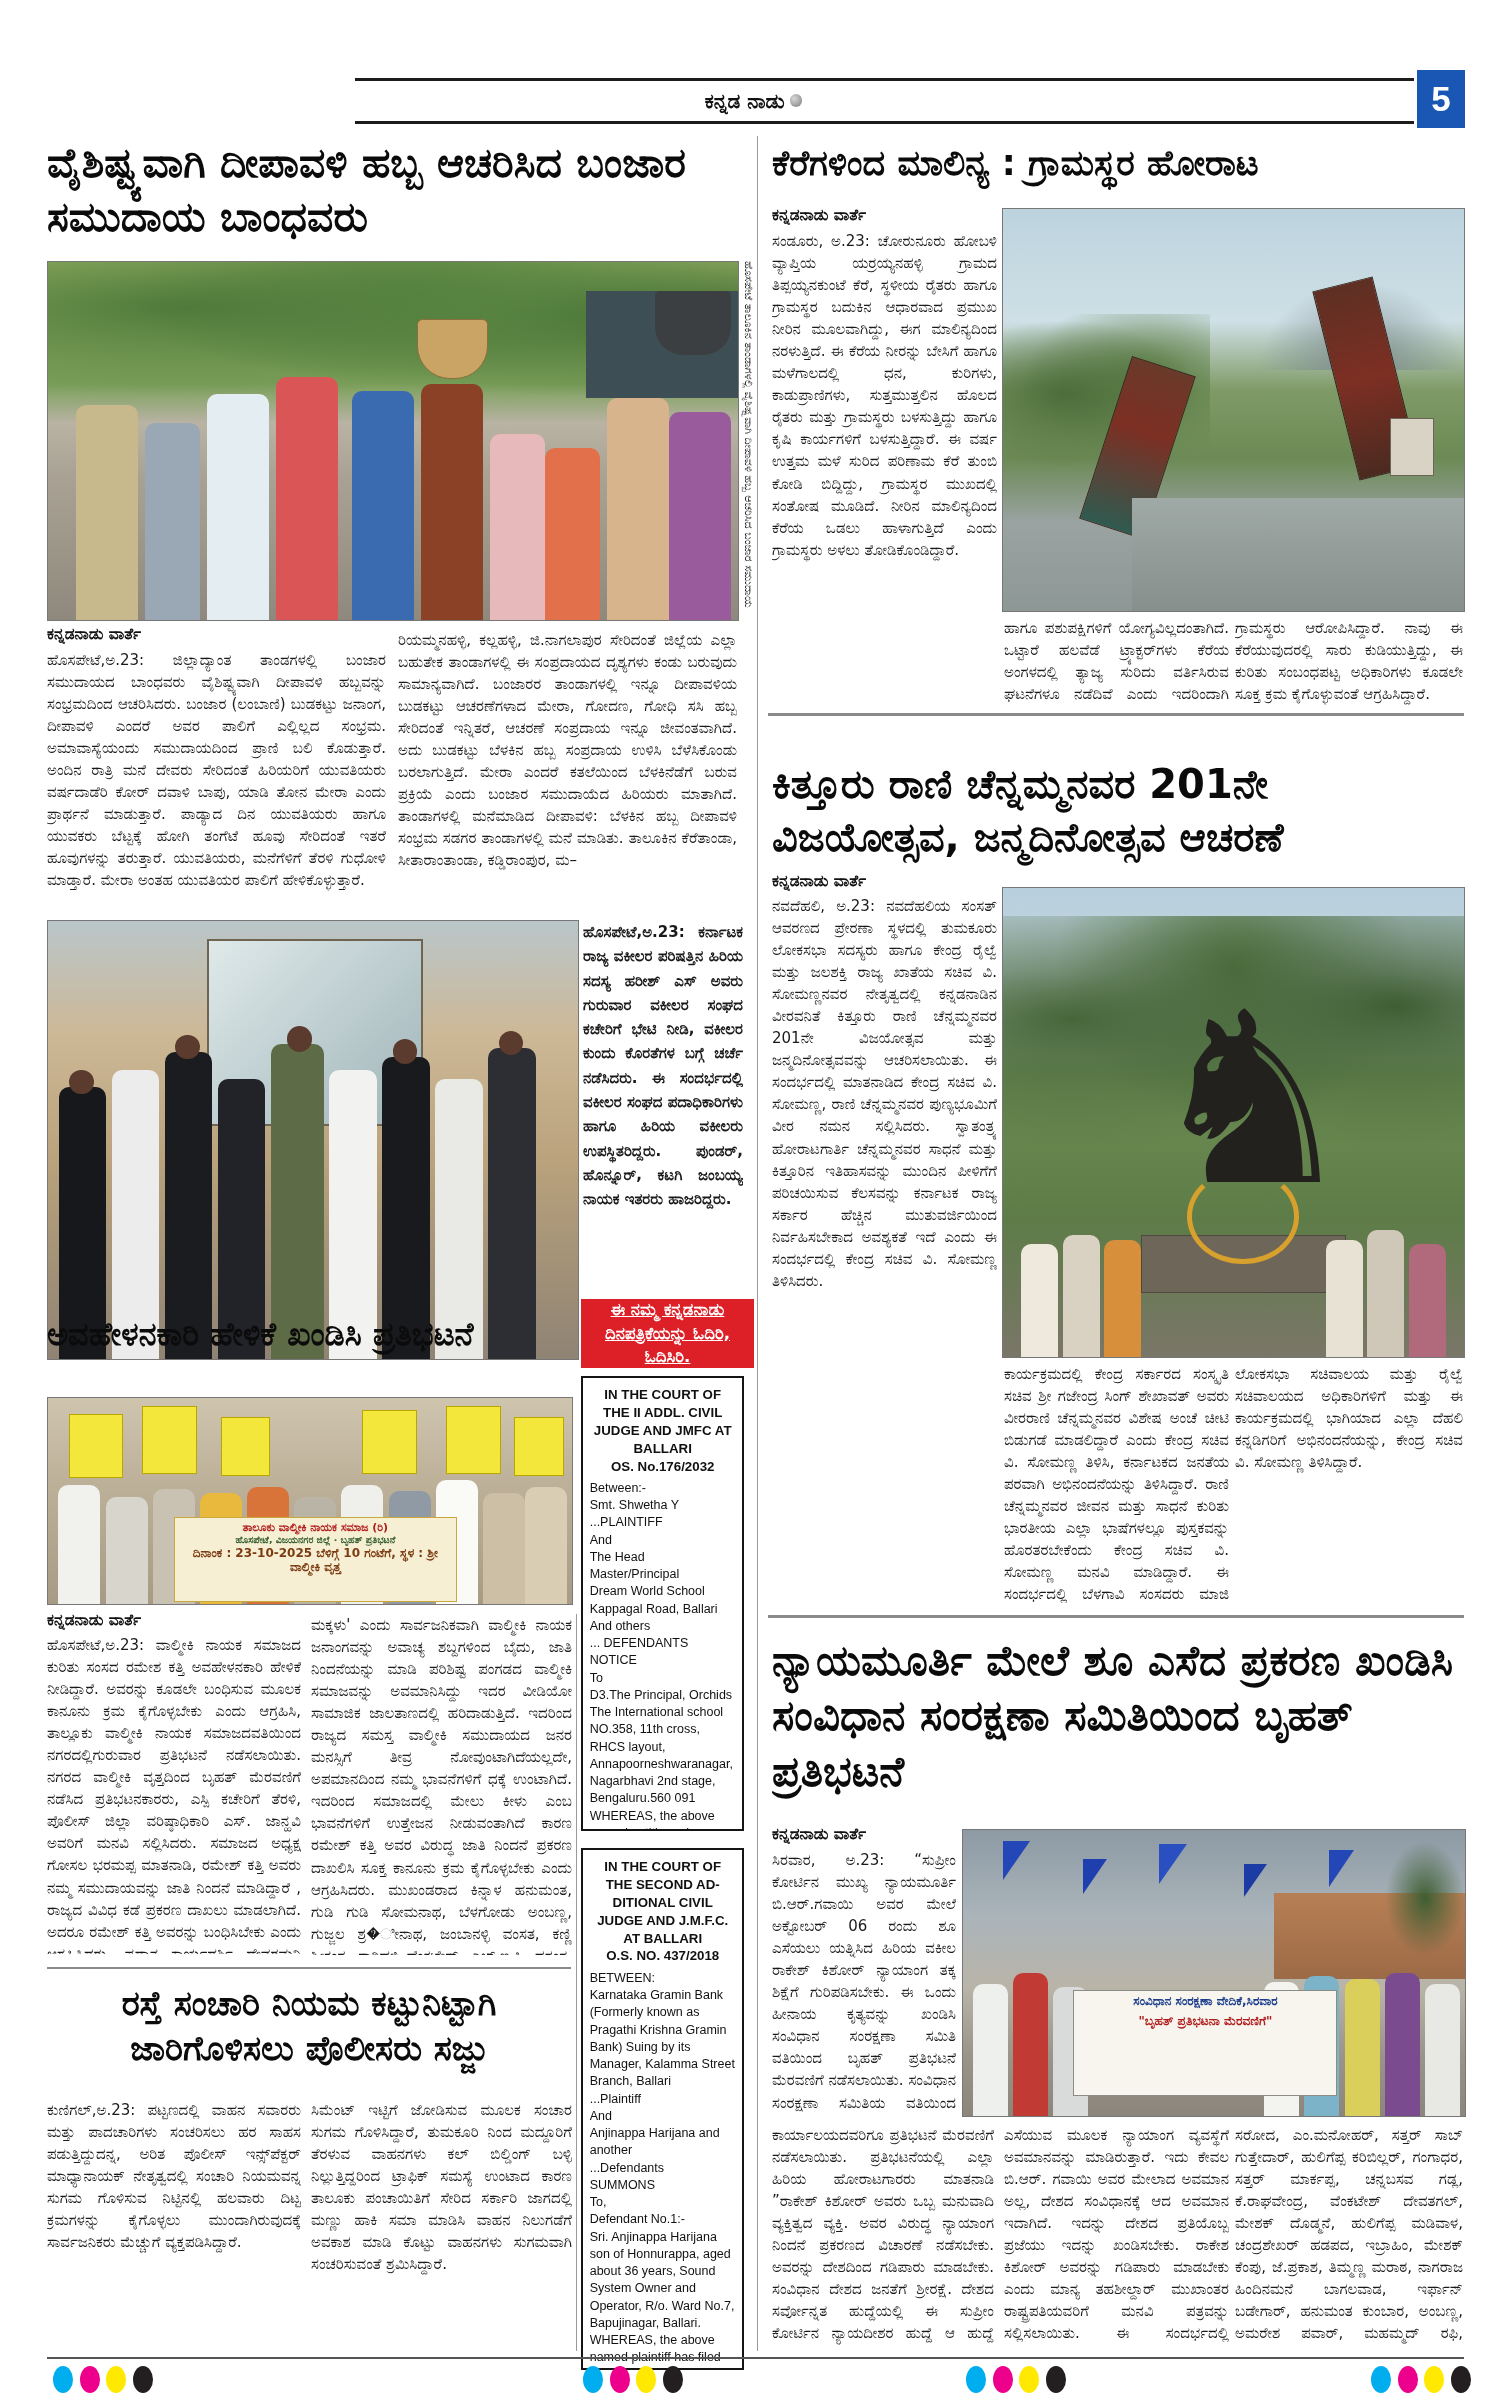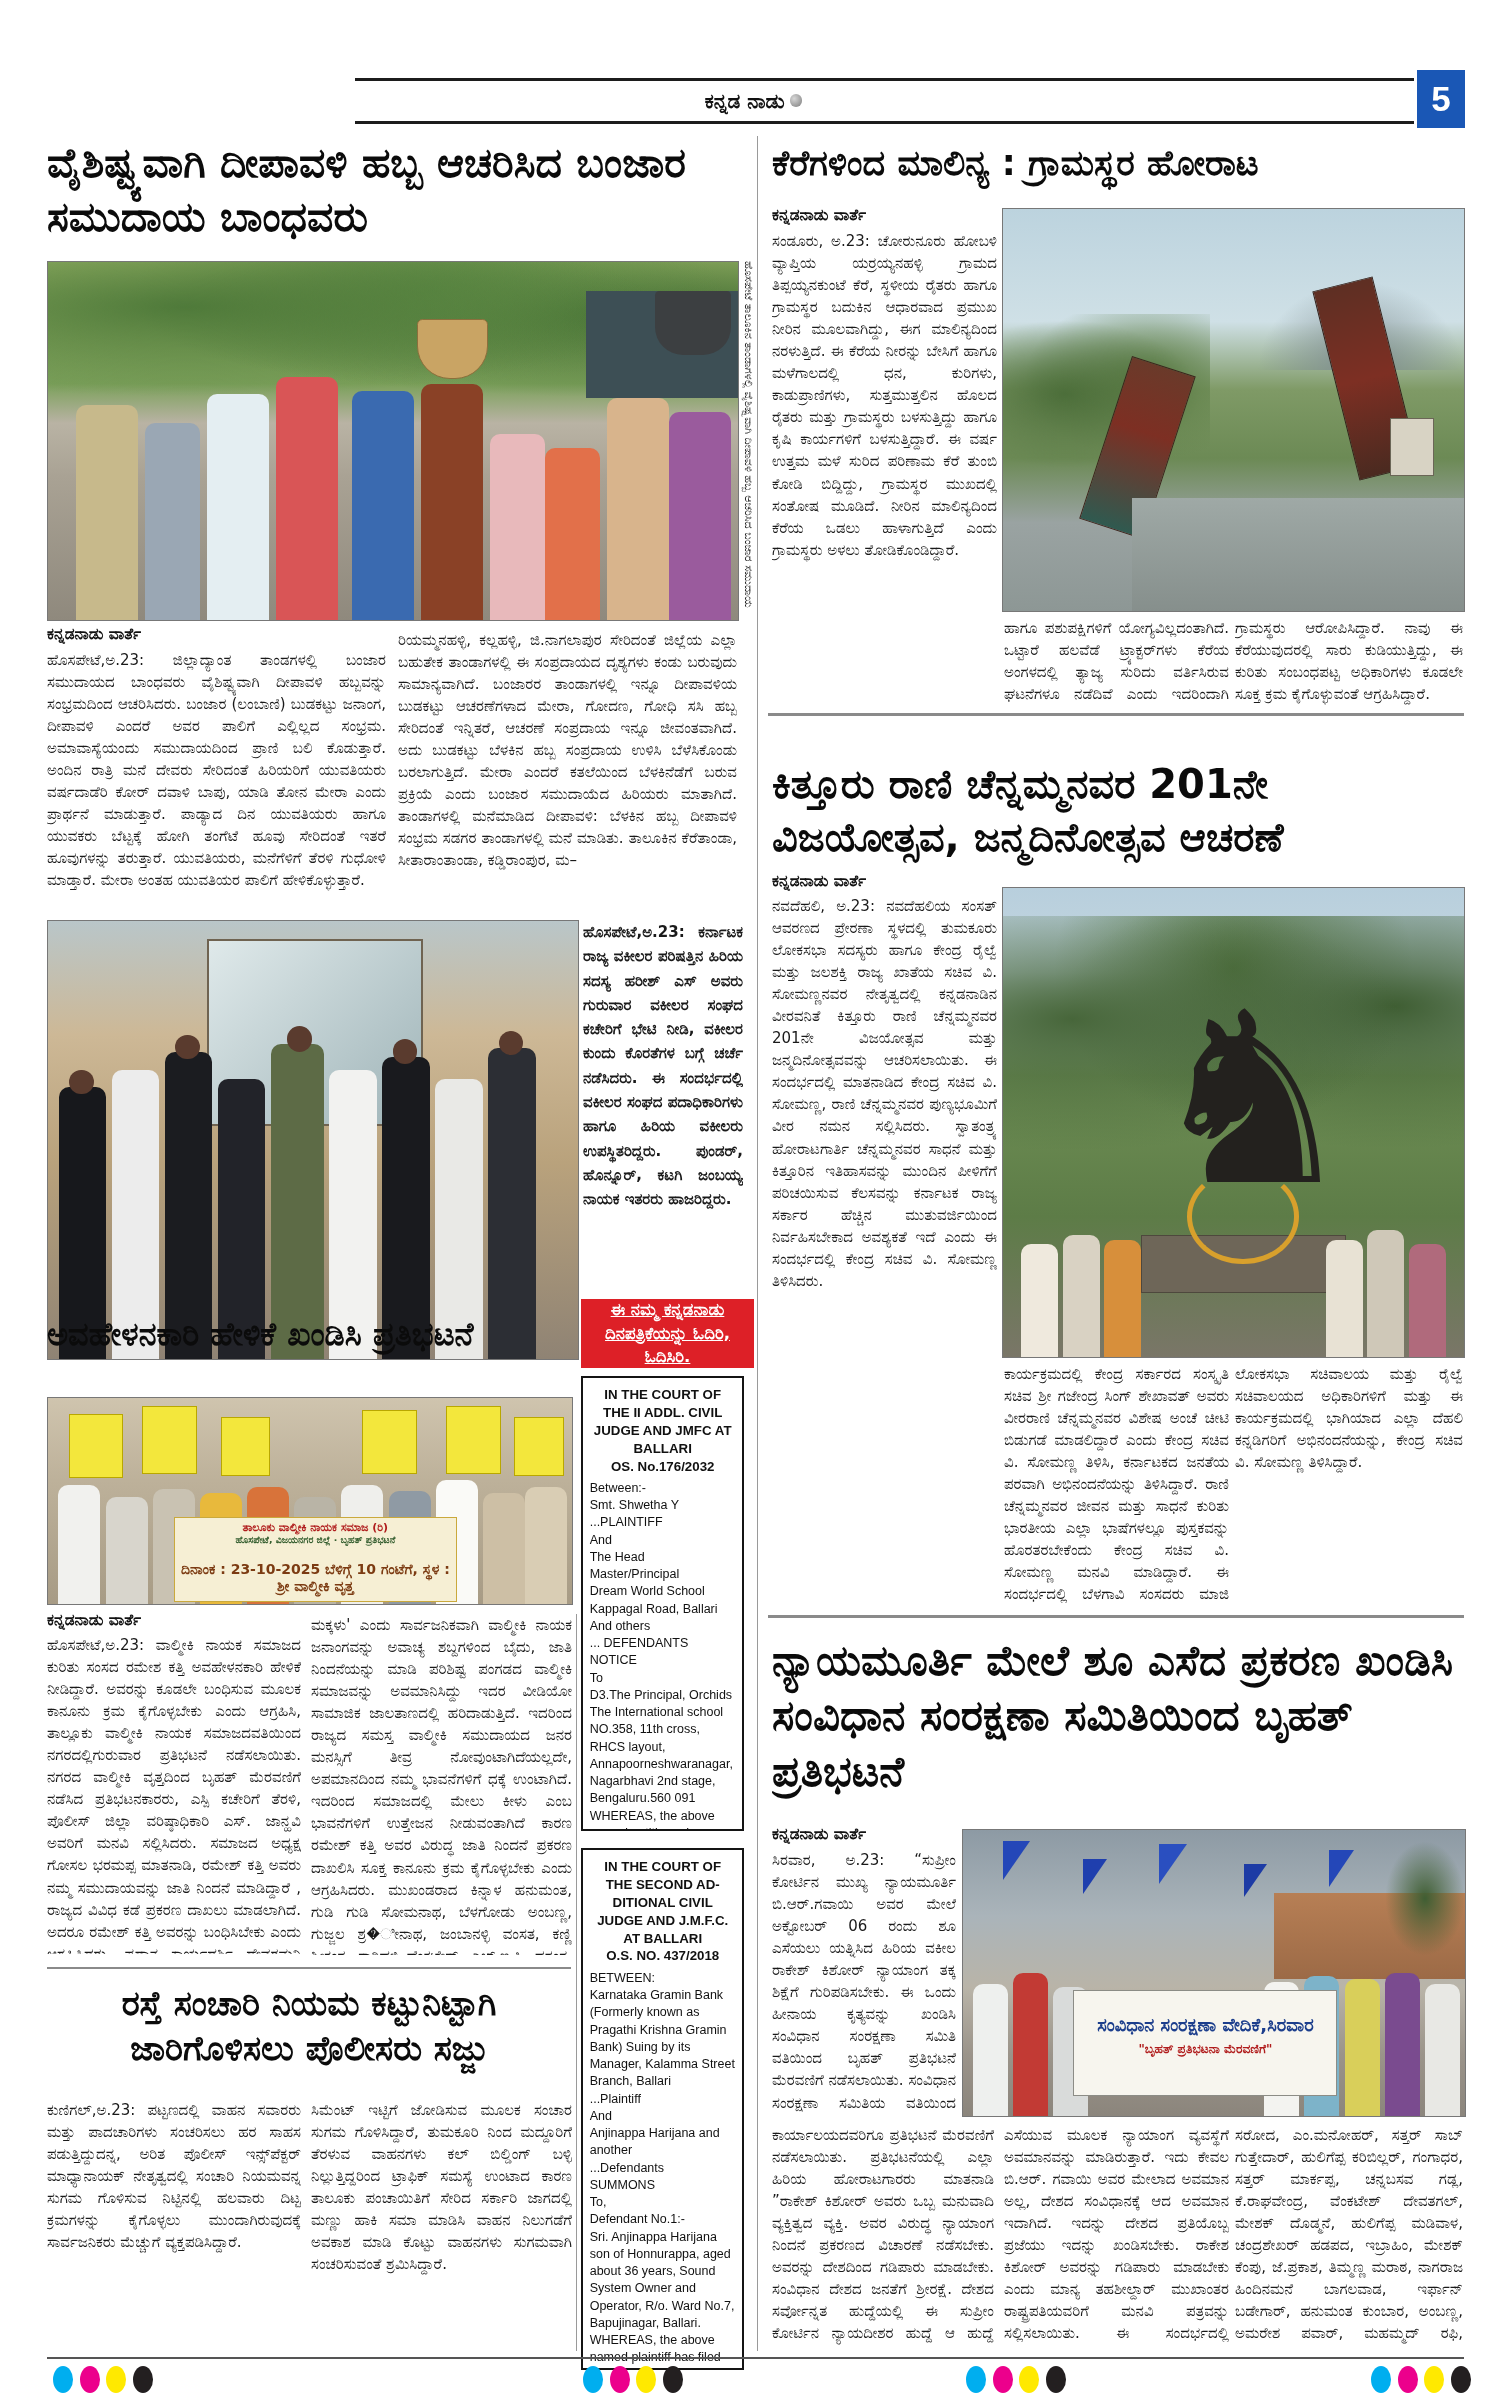--- a/index.html
+++ b/index.html
@@ -106,21 +106,21 @@
   <div class="person" style="left:38%;width:8%;height:57%;background:#d8733a;"></div>
   <div class="person" style="left:47%;width:8%;height:52%;background:#b9b4a6;"></div>
   <div class="person" style="left:56%;width:8%;height:58%;background:#efefec;"></div>
   <div class="person" style="left:65%;width:8%;height:55%;background:#8f9aa4;"></div>
   <div class="person" style="left:74%;width:8%;height:60%;background:#fafaf7;"></div>
   <div class="person" style="left:83%;width:8%;height:54%;background:#cdbfa5;"></div>
   <div class="person" style="left:91%;width:8%;height:57%;background:#d9cdb4;"></div>
   <div class="abs" style="left:24%;top:58%;width:52%;height:38%;background:#f6efd4;border:1.7px solid #caa93c;padding:2.2px 4.4px;overflow:hidden;">
     <div class="banner-line kn" style="font-size:11px;">ತಾಲೂಕು ವಾಲ್ಮೀಕಿ ನಾಯಕ ಸಮಾಜ (ರಿ)</div>
     <div class="banner-line kn" style="font-size:9.4px;color:#355e2f;">ಹೊಸಪೇಟೆ, ವಿಜಯನಗರ ಜಿಲ್ಲೆ · ಬೃಹತ್ ಪ್ರತಿಭಟನೆ</div>
-    <div class="banner-line kn" style="font-size:14px;color:#7c3b12;margin-top:15px;">ದಿನಾಂಕ : 23-10-2025 ಬೆಳಿಗ್ಗೆ 10 ಗಂಟೆಗೆ, ಸ್ಥಳ : ಶ್ರೀ ವಾಲ್ಮೀಕಿ ವೃತ್ತ</div>
+    <div class="banner-line kn" style="font-size:12px;color:#7c3b12;">ದಿನಾಂಕ : 23-10-2025 ಬೆಳಿಗ್ಗೆ 10 ಗಂಟೆಗೆ, ಸ್ಥಳ : ಶ್ರೀ ವಾಲ್ಮೀಕಿ ವೃತ್ತ</div>
   </div>
 </div>
 
 <div class="abs" style="left:47px;top:1611px;width:255px;height:21px;">
   <span class="byline kn">ಕನ್ನಡನಾಡು ವಾರ್ತೆ</span>
 </div>
 <div class="abs col kn" style="left:47px;top:1634px;width:254px;height:320px;">ಹೊಸಪೇಟೆ,ಅ.23: ವಾಲ್ಮೀಕಿ ನಾಯಕ ಸಮಾಜದ ಕುರಿತು ಸಂಸದ ರಮೇಶ ಕತ್ತಿ ಅವಹೇಳನಕಾರಿ ಹೇಳಿಕೆ ನೀಡಿದ್ದಾರೆ. ಅವರನ್ನು ಕೂಡಲೇ ಬಂಧಿಸುವ ಮೂಲಕ ಕಾನೂನು ಕ್ರಮ ಕೈಗೊಳ್ಳಬೇಕು ಎಂದು ಆಗ್ರಹಿಸಿ, ತಾಲ್ಲೂಕು ವಾಲ್ಮೀಕಿ ನಾಯಕ ಸಮಾಜದವತಿಯಿಂದ ನಗರದಲ್ಲಿಗುರುವಾರ ಪ್ರತಿಭಟನೆ ನಡೆಸಲಾಯಿತು. ನಗರದ ವಾಲ್ಮೀಕಿ ವೃತ್ತದಿಂದ ಬೃಹತ್ ಮೆರವಣಿಗೆ ನಡೆಸಿದ ಪ್ರತಿಭಟನಕಾರರು, ಎಸ್ಪಿ ಕಚೇರಿಗೆ ತೆರಳಿ, ಪೊಲೀಸ್ ಜಿಲ್ಲಾ ವರಿಷ್ಠಾಧಿಕಾರಿ ಎಸ್. ಜಾನ್ಹವಿ ಅವರಿಗೆ ಮನವಿ ಸಲ್ಲಿಸಿದರು. ಸಮಾಜದ ಅಧ್ಯಕ್ಷ ಗೋಸಲ ಭರಮಪ್ಪ ಮಾತನಾಡಿ, ರಮೇಶ್ ಕತ್ತಿ ಅವರು ನಮ್ಮ ಸಮುದಾಯವನ್ನು ಜಾತಿ ನಿಂದನೆ ಮಾಡಿದ್ದಾರೆ , ರಾಜ್ಯದ ವಿವಿಧ ಕಡೆ ಪ್ರಕರಣ ದಾಖಲು ಮಾಡಲಾಗಿದೆ. ಅದರೂ ರಮೇಶ್ ಕತ್ತಿ ಅವರನ್ನು ಬಂಧಿಸಿಬೇಕು ಎಂದು ಆಗ್ರಹಿಸಿದರು. ಪ್ರಧಾನ ಕಾರ್ಯದರ್ಶಿ ದೇವರಮನಿ ಶ್ರೀನಿವಾಸ್, ಪೂಜಾರಿ ದುರುಗಪ್ಪ, ಕಟಿಗಿ ರಾಮಕೃಷ್ಣ,ಬಿ.ಎಸ್. ಜಂಬಯ್ಯ, ನಾಯಕ ಮಾತನಾಡಿದರು. ಬೆಳಗಾವಿಯ ವಿ.ಕೆ.ಮಾಡಲ್ ಸ್ಕೂಲ್ ಮೈದಾನದಲ್ಲಿ ಡಿಸಿಸಿ ಬ್ಯಾಂಕಿನ ಚುನಾವಣೆ ಪ್ರಕ್ರಿಯೆ ನಡೆಯುತ್ತಿರುವ ಸಂದರ್ಭದಲ್ಲಿ, ಚಿಕ್ಕೋಡಿಯ ಮಾಜಿ ರಮೇಶ ಕತ್ತಿ, 'ಬೇಡರ ಸೂಳೆ</div>
 <div class="abs col kn" style="left:311px;top:1614px;width:261px;height:341px;">ಮಕ್ಕಳು' ಎಂದು ಸಾರ್ವಜನಿಕವಾಗಿ ವಾಲ್ಮೀಕಿ ನಾಯಕ ಜನಾಂಗವನ್ನು ಅವಾಚ್ಯ ಶಬ್ದಗಳಿಂದ ಬೈದು, ಜಾತಿ ನಿಂದನೆಯನ್ನು ಮಾಡಿ ಪರಿಶಿಷ್ಟ ಪಂಗಡದ ವಾಲ್ಮೀಕಿ ಸಮಾಜವನ್ನು ಅವಮಾನಿಸಿದ್ದು ಇದರ ವೀಡಿಯೋ ಸಾಮಾಜಿಕ ಜಾಲತಾಣದಲ್ಲಿ ಹರಿದಾಡುತ್ತಿದೆ. ಇದರಿಂದ ರಾಜ್ಯದ ಸಮಸ್ತ ವಾಲ್ಮೀಕಿ ಸಮುದಾಯದ ಜನರ ಮನಸ್ಸಿಗೆ ತೀವ್ರ ನೋವುಂಟಾಗಿದೆಯಲ್ಲದೇ, ಅಪಮಾನದಿಂದ ನಮ್ಮ ಭಾವನೆಗಳಿಗೆ ಧಕ್ಕೆ ಉಂಟಾಗಿದೆ. ಇದರಿಂದ ಸಮಾಜದಲ್ಲಿ ಮೇಲು ಕೀಳು ಎಂಬ ಭಾವನೆಗಳಿಗೆ ಉತ್ತೇಜನ ನೀಡುವಂತಾಗಿದೆ ಕಾರಣ ರಮೇಶ್ ಕತ್ತಿ ಅವರ ವಿರುದ್ಧ ಜಾತಿ ನಿಂದನೆ ಪ್ರಕರಣ ದಾಖಲಿಸಿ ಸೂಕ್ತ ಕಾನೂನು ಕ್ರಮ ಕೈಗೊಳ್ಳಬೇಕು ಎಂದು ಆಗ್ರಹಿಸಿದರು. ಮುಖಂಡರಾದ ಕಿನ್ನಾಳ ಹನುಮಂತ, ಗುಡಿ ಗುಡಿ ಸೋಮನಾಥ, ಬೆಳಗೋಡು ಅಂಬಣ್ಣ, ಗುಜ್ಜಲ ಶ್ರ�ೀನಾಥ, ಜಂಬಾನಳ್ಳಿ ವಂಸತ, ಕಣ್ಣಿ ಶ್ರೀಕಂಠ, ತಾರಿಹಳ್ಳಿ ವೆಂಕಟೇಶ್, ಎಲ್.ಐ.ಸಿ. ವಸಂತ, ಟಿ.ನಾಗರಾಜ, ಡಿ,ನಾಗರಾಜ ಗೌಡ, ಬಿ. ಲಕ್ಷಣ, ಭರಮಪ್ಪ, ನೀರ್ಲಿಗಿ ಕರಿಹನುಮಂತ, ರಮೇಶ್,ಜಿ., ಜಯಣ್ಣ, ಪುರುಸೋತ್ತಮ, ಪರುಶುರಾಮ. ವೆಂಕೋಬಿ, ಟಿ.ನಾಗರಾಜ, ಯಮನೂರಪ್ಪ ಮತ್ತಿತರರು ಇದ್ದರು.</div>
 
 <div class="abs rule-grey" style="left:47px;top:1967px;width:524px;height:2.2px;"></div>
@@ -238,21 +238,21 @@
   <div class="flag" style="left:73%;top:7%;border-width:0 0 37px 25.5px;border-color:transparent transparent transparent #2447b8;"></div>
   <div class="person" style="left:2%;width:7%;height:46%;background:#eef0ee;"></div>
   <div class="person" style="left:10%;width:7%;height:50%;background:#c23a34;"></div>
   <div class="person" style="left:18%;width:7%;height:45%;background:#d9dbda;"></div>
   <div class="person" style="left:60%;width:7%;height:47%;background:#f3f3f0;"></div>
   <div class="person" style="left:68%;width:7%;height:49%;background:#7db3c9;"></div>
   <div class="person" style="left:76%;width:7%;height:48%;background:#d9cf5a;"></div>
   <div class="person" style="left:84%;width:7%;height:50%;background:#7a4b8f;"></div>
   <div class="person" style="left:92%;width:7%;height:46%;background:#e8e8e4;"></div>
   <div class="abs" style="left:22%;top:56%;width:50%;height:34%;background:#f7f5ee;border:1.7px solid #8c8c86;padding:3.3px 5.5px;overflow:hidden;">
-    <div class="banner-line kn" style="font-size:18px;color:#1c3e8c;margin-top:20px;">ಸಂವಿಧಾನ ಸಂರಕ್ಷಣಾ ವೇದಿಕೆ,ಸಿರವಾರ</div>
+    <div class="banner-line kn" style="font-size:12px;color:#1c3e8c;">ಸಂವಿಧಾನ ಸಂರಕ್ಷಣಾ ವೇದಿಕೆ,ಸಿರವಾರ</div>
     <div class="banner-line kn" style="font-size:12.2px;color:#b01c1c;margin-top:5.5px;">"ಬೃಹತ್ ಪ್ರತಿಭಟನಾ ಮೆರವಣಿಗೆ"</div>
   </div>
 </div>
 
 <div class="abs col kn" style="left:772px;top:2124px;width:222px;height:226px;">ಕಾರ್ಯಾಲಯದವರಿಗೂ ಪ್ರತಿಭಟನೆ ಮೆರವಣಿಗೆ ನಡೆಸಲಾಯಿತು. ಪ್ರತಿಭಟನೆಯಲ್ಲಿ ಎಲ್ಲಾ ಹಿರಿಯ ಹೋರಾಟಗಾರರು ಮಾತನಾಡಿ ”ರಾಕೇಶ್ ಕಿಶೋರ್ ಅವರು ಒಬ್ಬ ಮನುವಾದಿ ವ್ಯಕ್ತಿತ್ವದ ವ್ಯಕ್ತಿ. ಅವರ ವಿರುದ್ಧ ನ್ಯಾಯಾಂಗ ನಿಂದನೆ ಪ್ರಕರಣದ ವಿಚಾರಣೆ ನಡೆಸಬೇಕು. ಅವರನ್ನು ದೇಶದಿಂದ ಗಡಿಪಾರು ಮಾಡಬೇಕು. ಸಂವಿಧಾನ ದೇಶದ ಜನತೆಗೆ ಶ್ರೀರಕ್ಷೆ. ದೇಶದ ಸರ್ವೋನ್ನತ ಹುದ್ದೆಯಲ್ಲಿ ಈ ಸುಪ್ರೀಂ ಕೋರ್ಟಿನ ನ್ಯಾಯದೀಶರ ಹುದ್ದೆ ಆ ಹುದ್ದೆ ಮನುವಾದಿಗಳು ಅವರ ಮೇಲೆ ಶೂ</div>
 <div class="abs col kn" style="left:1004px;top:2124px;width:225px;height:226px;">ಎಸೆಯುವ ಮೂಲಕ ನ್ಯಾಯಾಂಗ ವ್ಯವಸ್ಥೆಗೆ ಅವಮಾನವನ್ನು ಮಾಡಿರುತ್ತಾರೆ. ಇದು ಕೇವಲ ಬಿ.ಆರ್. ಗವಾಯಿ ಅವರ ಮೇಲಾದ ಅವಮಾನ ಅಲ್ಲ, ದೇಶದ ಸಂವಿಧಾನಕ್ಕೆ ಆದ ಅವಮಾನ ಇದಾಗಿದೆ. ಇದನ್ನು ದೇಶದ ಪ್ರತಿಯೊಬ್ಬ ಪ್ರಜೆಯು ಇದನ್ನು ಖಂಡಿಸಬೇಕು. ರಾಕೇಶ ಕಿಶೋರ್ ಅವರನ್ನು ಗಡಿಪಾರು ಮಾಡಬೇಕು ಎಂದು ಮಾನ್ಯ ತಹಶೀಲ್ದಾರ್ ಮುಖಾಂತರ ರಾಷ್ಟ್ರಪತಿಯವರಿಗೆ ಮನವಿ ಪತ್ರವನ್ನು ಸಲ್ಲಿಸಲಾಯಿತು. ಈ ಸಂದರ್ಭದಲ್ಲಿ ಎನ್.ಉದಯಕುಮಾರ್ ಸಾಹುಕಾರ, ಬಸವರಾಜ ಬಂಢಾರಿ, ಅರಳಪ್ಪ ಯದ್ದಲದಿನ್ನಿ, ಮಲ್ಲಪ್ಪ ದೊಡ್ಮನೆ, ಎಂ.</div>
 <div class="abs col kn" style="left:1235px;top:2124px;width:228px;height:226px;">ಸರೋದ, ಎಂ.ಮನೋಹರ್, ಸತ್ತರ್ ಸಾಬ್ ಗುತ್ತೇದಾರ್, ಹುಲಿಗೆಪ್ಪ ಕರಿಬಿಲ್ಲರ್, ಗಂಗಾಧರ, ಸತ್ತರ್ ಮಾರ್ಕಪ್ಪ, ಚನ್ನಬಸವ ಗಡ್ಲ, ಕೆ.ರಾಘವೇಂದ್ರ, ವೆಂಕಟೇಶ್ ದೇವತಗಲ್, ಮೇಶಕ್ ದೊಡ್ಮನೆ, ಹುಲಿಗೆಪ್ಪ ಮಡಿವಾಳ, ಚಂದ್ರಶೇಖರ್ ಹಡಪದ, ಇಬ್ರಾಹಿಂ, ಮೇಶಕ್ ಕೆಂಪು, ಜೆ.ಪ್ರಕಾಶ, ತಿಮ್ಮಣ್ಣ ಮರಾಠ, ನಾಗರಾಜ ಹಿಂದಿನಮನೆ ಬಾಗಲವಾಡ, ಇರ್ಫಾನ್ ಬಡೇಗಾರ್, ಹನುಮಂತ ಕುಂಬಾರ, ಅಂಬಣ್ಣ, ಅಮರೇಶ ಪವಾರ್, ಮಹಮ್ಮದ್ ರಫಿ, ನಾಗರಾಜ ಬೊಮ್ಮನಾಳ, ಮೌನೇಶ ಮರಾಠ, ಬಸವರಾಜ ನಾಯಕ ಮತ್ತಿತರರಿದ್ದರು.</div>
 
 <div class="abs rule-h" style="left:47px;top:2357px;width:1417px;height:2.2px;background:#555;"></div>
 

